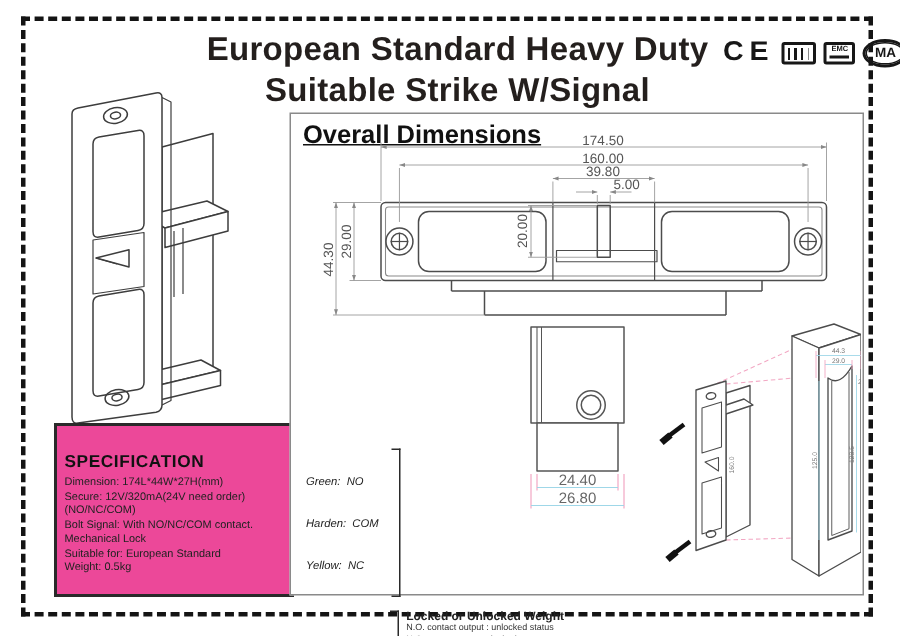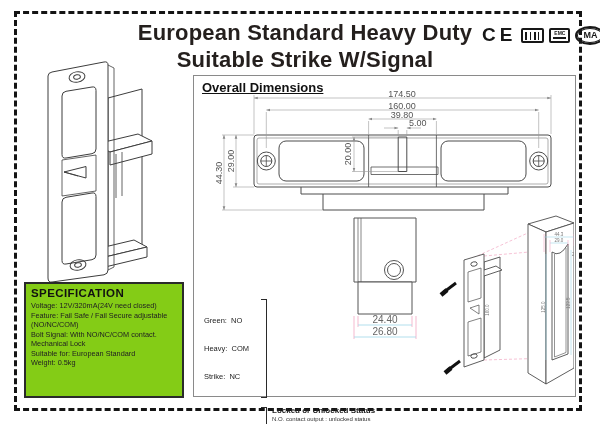--- a/index.html
+++ b/index.html
@@ -7,31 +7,31 @@
   .dashed-frame{position:absolute;left:14px;top:11px;width:562px;height:394px;border:3px dashed #141414;}
   .title{position:absolute;left:120px;top:19px;width:370px;text-align:center;font-size:22px;font-weight:bold;color:#241f1d;line-height:27px;letter-spacing:0.2px;}
   .certs{position:absolute;left:482px;top:24px;display:flex;align-items:center;gap:5px;}
   .ce{font-size:19px;font-weight:bold;color:#171717;letter-spacing:4px;transform:scaleY(.95);}
   .certbox1{width:23px;height:15px;border:2px solid #171717;border-radius:2px;box-sizing:border-box;background:repeating-linear-gradient(90deg,#171717 0 1.5px,transparent 1.5px 4.5px);background-size:14px 8px;background-position:2px 2px;background-repeat:no-repeat;}
   .certbox2{width:21px;height:15px;border:2px solid #171717;border-radius:2px;box-sizing:border-box;font-size:5px;font-weight:bold;color:#171717;text-align:center;line-height:5px;padding-top:1px;}
   .certbox2 .sub{display:block;height:2px;margin:1px 2px 0 2px;background:#171717;}
   .ma{width:30px;height:19px;border:2px solid #171717;border-radius:50%;box-sizing:border-box;display:flex;align-items:center;justify-content:center;}
   .ma .inner{width:24px;height:13px;border:1px solid #171717;border-radius:50%;display:flex;align-items:center;justify-content:center;font-size:9px;font-weight:bold;color:#171717;}
   .iso-left{position:absolute;left:30px;top:56px;}
-  .specbox{position:absolute;left:24px;top:282px;width:160px;height:116px;border:2px solid #2a2a2a;box-sizing:border-box;padding:3px 5px 0 5px;background:#84cc16;}
+  .specbox{position:absolute;left:36px;top:282px;width:160px;height:116px;border:2px solid #2a2a2a;box-sizing:border-box;padding:18px 5px 0 5px;background:#ec4899;}
   .specbox h2{margin:0 0 2px 0;font-size:11.5px;font-weight:bold;color:#111;letter-spacing:.4px;}
   .spec-line{font-size:7.3px;line-height:9.5px;color:#222;white-space:nowrap;}
   .dims-panel{position:absolute;left:193px;top:75px;width:383px;height:322px;border:1.5px solid #8a8a8a;box-sizing:border-box;background:#fff;}
-  .dims-title{position:absolute;left:8px;top:4px;font-size:13px;font-weight:bold;color:#111;text-decoration:underline;}
+  .dims-title{position:absolute;left:8px;top:4px;font-size:17px;font-weight:bold;color:#111;text-decoration:underline;}
   .front-svg{position:absolute;left:8px;top:14px;}
   .side-svg{position:absolute;left:152px;top:140px;}
   .install-svg{position:absolute;left:244px;top:134px;}
   .legend{position:absolute;left:10px;top:222px;width:172px;color:#222;}
   .lg-group{display:flex;align-items:stretch;margin-bottom:7px;}
-  .lg-wires{width:56px;font-size:7.5px;line-height:9.2px;white-space:pre;}
+  .lg-wires{width:56px;font-size:7.5px;line-height:9.2px;white-space:pre;font-style:italic;}
   .brk{width:5px;border:1px solid #2a2a2a;border-left:none;margin:1px 5px 1px 1px;}
   .lg-right{flex:1;}
   .lg-head{font-size:8px;font-weight:bold;line-height:10px;white-space:nowrap;}
   .lg-note{font-size:6px;line-height:7.6px;color:#333;white-space:nowrap;}
   svg{display:block;}
   .dimtxt{font-size:9px;fill:#555;}
   .dimtxt-sm{font-size:4.5px;fill:#777;}
   .dimtxt-md{font-size:10px;fill:#666;}
 </style>
 </head>
@@ -78,22 +78,22 @@
       <path d="M32,146 Q32,142 36,141.3 L62,137 Q66,136.3 66,140.5 L66,199 Q66,203 62,203.7 L36,208 Q32,208.7 32,204.5 Z" fill="none"></path>
 
       <path d="M32,104 L66,99 L66,135 L32,140 Z" fill="none" stroke-width="0.8"></path>
       <path d="M34,116 L56,110.5 L56,122 Z" fill="none"></path>
       <line x1="34" y1="116" x2="48" y2="120" stroke-width="0.8"></line>
     </g>
   </svg>
 
   <div class="specbox">
     <h2>SPECIFICATION</h2>
-    <div class="spec-line">Voltage: 12V/320mA(24V need closed)</div>
-    <div class="spec-line">Feature: Fail Safe / Fail Secure adjustable</div>
+    <div class="spec-line">Dimension: 174L*44W*27H(mm)</div>
+    <div class="spec-line">Secure: 12V/320mA(24V need order)</div>
     <div class="spec-line">(NO/NC/COM)</div>
     <div class="spec-line">Bolt Signal: With NO/NC/COM contact.</div>
     <div class="spec-line">Mechanical Lock</div>
     <div class="spec-line">Suitable for: European Standard</div>
     <div class="spec-line">Weight: 0.5kg</div>
   </div>
 
   <div class="dims-panel">
     <div class="dims-title">Overall Dimensions</div>
 
@@ -231,34 +231,34 @@
       <text class="dimtxt-sm" x="134" y="46" text-anchor="start">22.0</text>
       <text class="dimtxt-sm" x="51" y="100" text-anchor="middle" transform="rotate(-90 51 100)">160.0</text>
       <text class="dimtxt-sm" x="106.5" y="97" text-anchor="middle" transform="rotate(-90 106.5 97)">125.0</text>
       <text class="dimtxt-sm" x="131.5" y="93" text-anchor="middle" transform="rotate(-90 131.5 93)">123.5</text>
     </svg>
 
     <div class="legend">
       <div class="lg-group">
         <div class="lg-wires">
           <div>Green:  NO</div>
-          <div>Heavy:  COM</div>
-          <div>Strike:  NC</div>
+          <div>Harden:  COM</div>
+          <div>Yellow:  NC</div>
         </div>
         <div class="brk"></div>
       </div>
       <div class="lg-group">
         <div class="lg-wires">
           
           
           
         </div>
         <div class="brk"></div>
         <div class="lg-right">
-          <div class="lg-head">Locked or Unlocked Status</div>
+          <div class="lg-head">Locked or Unlocked Weight</div>
           <div class="lg-note">N.O. contact output : unlocked status</div>
           <div class="lg-note">N.C. contact output : locked status</div>
         </div>
       </div>
 
     </div>
   </div>
 </div>
 
 </body></html>

